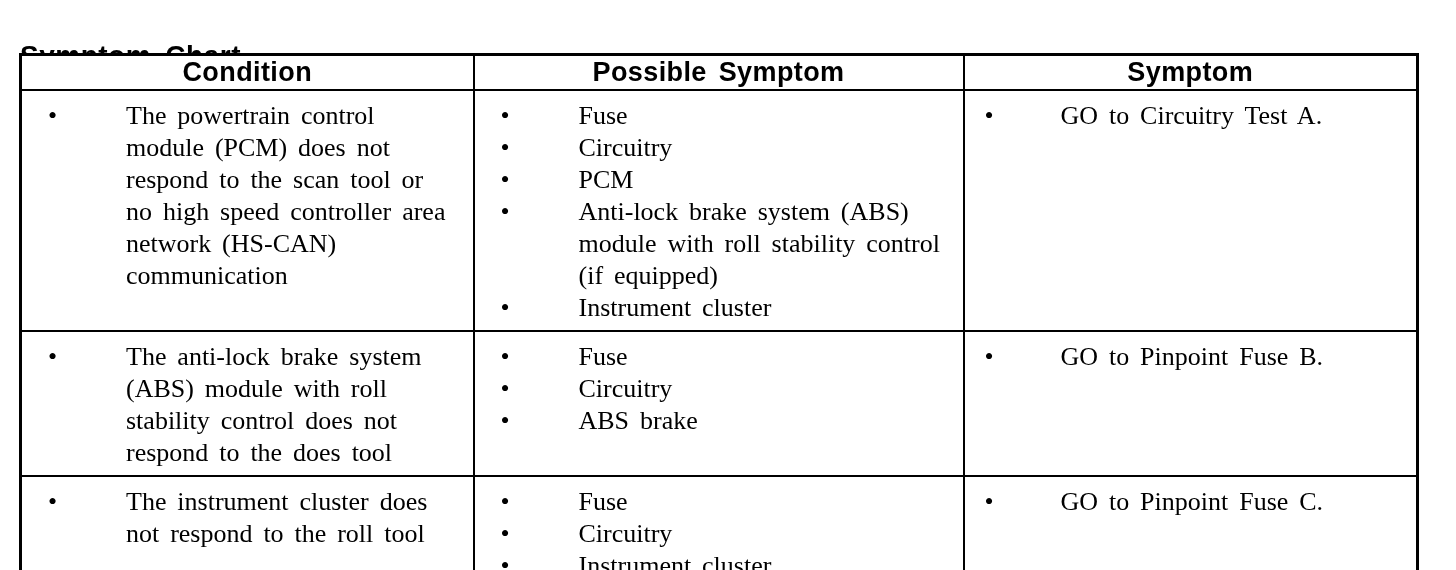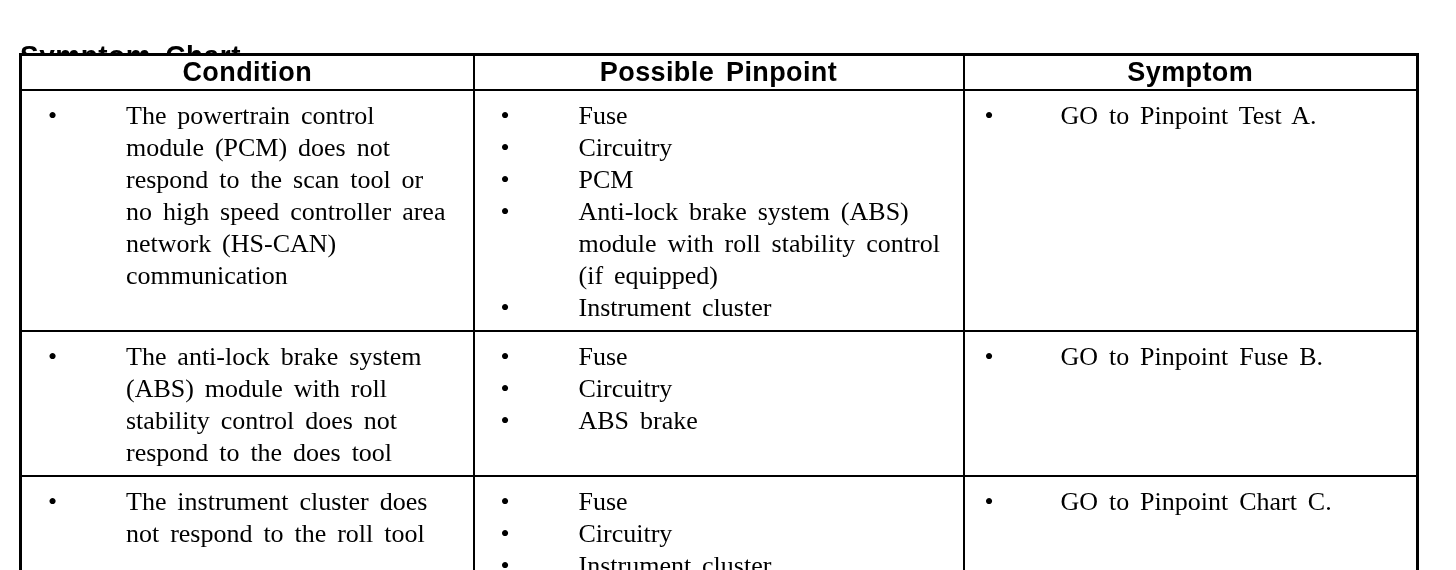--- a/index.html
+++ b/index.html
@@ -88,21 +88,21 @@
 
   <table class="symptom-table">
     <colgroup>
       <col class="c-condition">
       <col class="c-sources">
       <col class="c-action">
     </colgroup>
     <thead>
       <tr>
         <th>Condition</th>
-        <th>Possible Pinpoint</th>
+        <th>Possible Symptom</th>
         <th>Symptom</th>
       </tr>
     </thead>
     <tbody>
 
       <tr class="r1">
         <td class="condition-cell">
           <div class="item">
             <span class="bullet">•</span>
             <span class="item-text">The powertrain control module (PCM) does not respond to the scan tool or no high speed controller area network (HS-CAN) communication</span>
@@ -126,21 +126,21 @@
             <span class="item-text">Anti-lock brake system (ABS) module with roll stability control (if equipped)</span>
           </div>
           <div class="item">
             <span class="bullet">•</span>
             <span class="item-text">Instrument cluster</span>
           </div>
         </td>
         <td class="action-cell">
           <div class="item">
             <span class="bullet">•</span>
-            <span class="item-text">GO to Pinpoint Test A.</span>
+            <span class="item-text">GO to Circuitry Test A.</span>
           </div>
         </td>
       </tr>
 
       <tr class="r2">
         <td class="condition-cell">
           <div class="item">
             <span class="bullet">•</span>
             <span class="item-text">The anti-lock brake system (ABS) module with roll stability control does not respond to the does tool</span>
           </div>
@@ -184,20 +184,20 @@
             <span class="item-text">Circuitry</span>
           </div>
           <div class="item">
             <span class="bullet">•</span>
             <span class="item-text">Instrument cluster</span>
           </div>
         </td>
         <td class="action-cell">
           <div class="item">
             <span class="bullet">•</span>
-            <span class="item-text">GO to Pinpoint Chart C.</span>
+            <span class="item-text">GO to Pinpoint Fuse C.</span>
           </div>
         </td>
       </tr>
 
     </tbody>
   </table>
 </div>
 
 </body></html>

